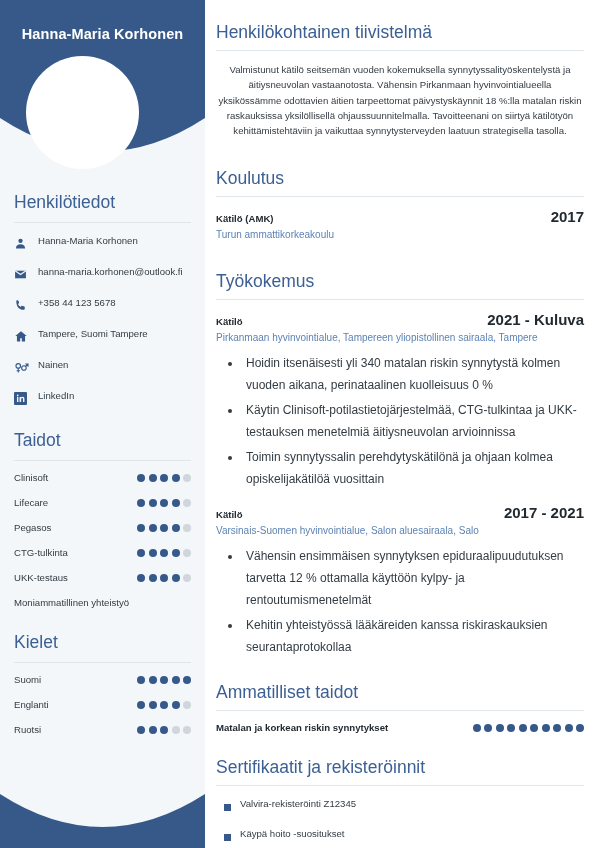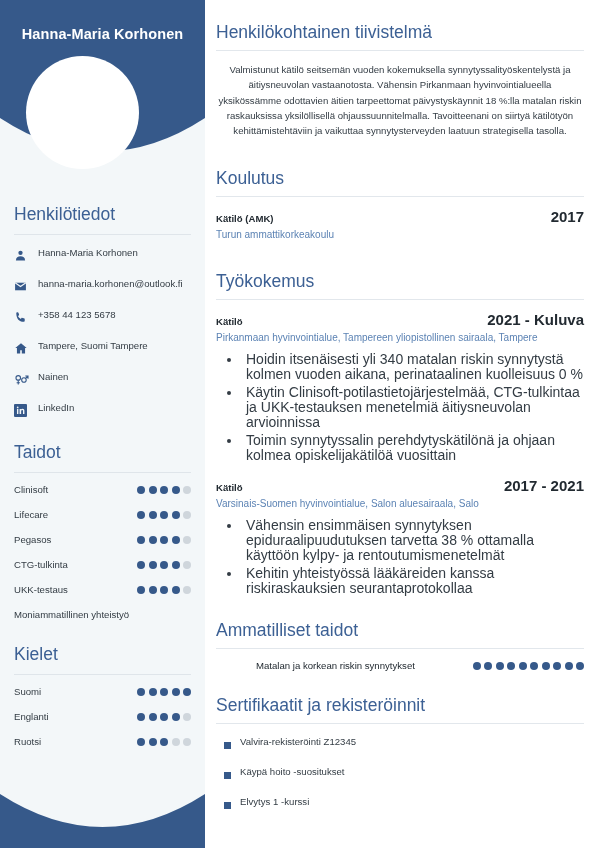--- a/index.html
+++ b/index.html
@@ -27,21 +27,21 @@
   .name-box .nm {
     color: #ffffff; font-size: 14.5px; font-weight: bold;
     letter-spacing: .1px;
   }
   .photo {
     position: absolute; left: 26px; top: 56px;
     width: 113px; height: 113px; border-radius: 50%;
     background: #ffffff; z-index: 3;
   }
 
-  .side-body { position: absolute; left: 0; top: 192px; width: 205px; z-index: 5; margin-top: 12px; }
+  .side-body { position: absolute; left: 0; top: 192px; width: 205px; z-index: 5; }
 
   .s-head {
     color: #3c6094; font-size: 17.5px; font-weight: normal;
     padding: 0 0 3px 14px;
   }
   .s-rule {
     height: 1px; background: #dfe5ea; margin: 6px 14px 11px 14px;
   }
 
   .contact-row {
@@ -75,26 +75,26 @@
 
   .summary { font-size: 9.6px; color: #333c44; line-height: 15.3px; text-align: center; }
 
   .entry-top { display: flex; justify-content: space-between; align-items: baseline; }
   .entry-title { font-size: 9.6px; font-weight: bold; color: #222a31; }
   .entry-date { font-size: 15px; font-weight: bold; color: #222a31; white-space: nowrap; }
   .entry-sub { font-size: 10px; color: #5c83b4; margin-top: 3px; line-height: 13px; }
 
   ul.bullets { margin: 8px 0 0 0; padding-left: 26px; }
   ul.bullets li {
-    font-size: 14px; color: #333c44; line-height: 15px;
+    font-size: 12px; color: #333c44; line-height: 22px;
     margin-bottom: 3px; padding-left: 4px;
   }
 
   .prof-row { display: flex; justify-content: space-between; align-items: center; }
-  .prof-lbl { font-size: 9.6px; font-weight: normal; color: #222a31; margin-left: 40px; }
+  .prof-lbl { font-size: 9.6px; font-weight: bold; color: #222a31; }
   .prof-dots { display: flex; gap: 3.5px; }
   .pdot { width: 8px; height: 8px; border-radius: 50%; background: #36598a; }
 
   ul.certs { list-style: none; margin: 2px 0 0 0; padding: 0; }
   ul.certs li {
     font-size: 9.6px; color: #333c44; line-height: 14px;
     margin-bottom: 16px; display: flex; align-items: flex-end;
   }
   .sq { width: 7px; height: 7px; background: #36598a; margin: 3px 9px 0 8px; min-width: 7px; }
 
@@ -335,21 +335,21 @@
               <li>Toimin synnytyssalin perehdytyskätilönä ja ohjaan kolmea opiskelijakätilöä vuosittain</li>
             </ul>
           </div>
           <div style="margin-bottom: 14px;">
             <div class="entry-top">
               <span class="entry-title">Kätilö</span>
               <span class="entry-date">2017 - 2021</span>
             </div>
             <div class="entry-sub">Varsinais-Suomen hyvinvointialue, Salon aluesairaala, Salo</div>
             <ul class="bullets">
-              <li>Vähensin ensimmäisen synnytyksen epiduraalipuudutuksen tarvetta 38 % ottamalla käyttöön kylpy- ja rentoutumismenetelmät</li>
+              <li>Vähensin ensimmäisen synnytyksen epiduraalipuudutuksen tarvetta 12 % ottamalla käyttöön kylpy- ja rentoutumismenetelmät</li>
               <li>Kehitin yhteistyössä lääkäreiden kanssa riskiraskauksien seurantaprotokollaa</li>
             </ul>
           </div>
         </div>
     </section>
 
     <div class="sp-10"></div>
 
     <section class="m-sec">
       <div class="m-head">Ammatilliset taidot</div>

